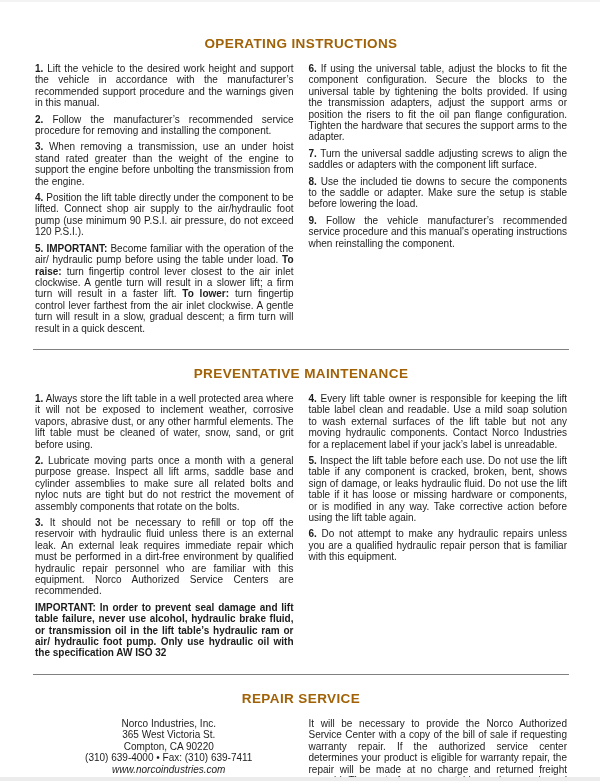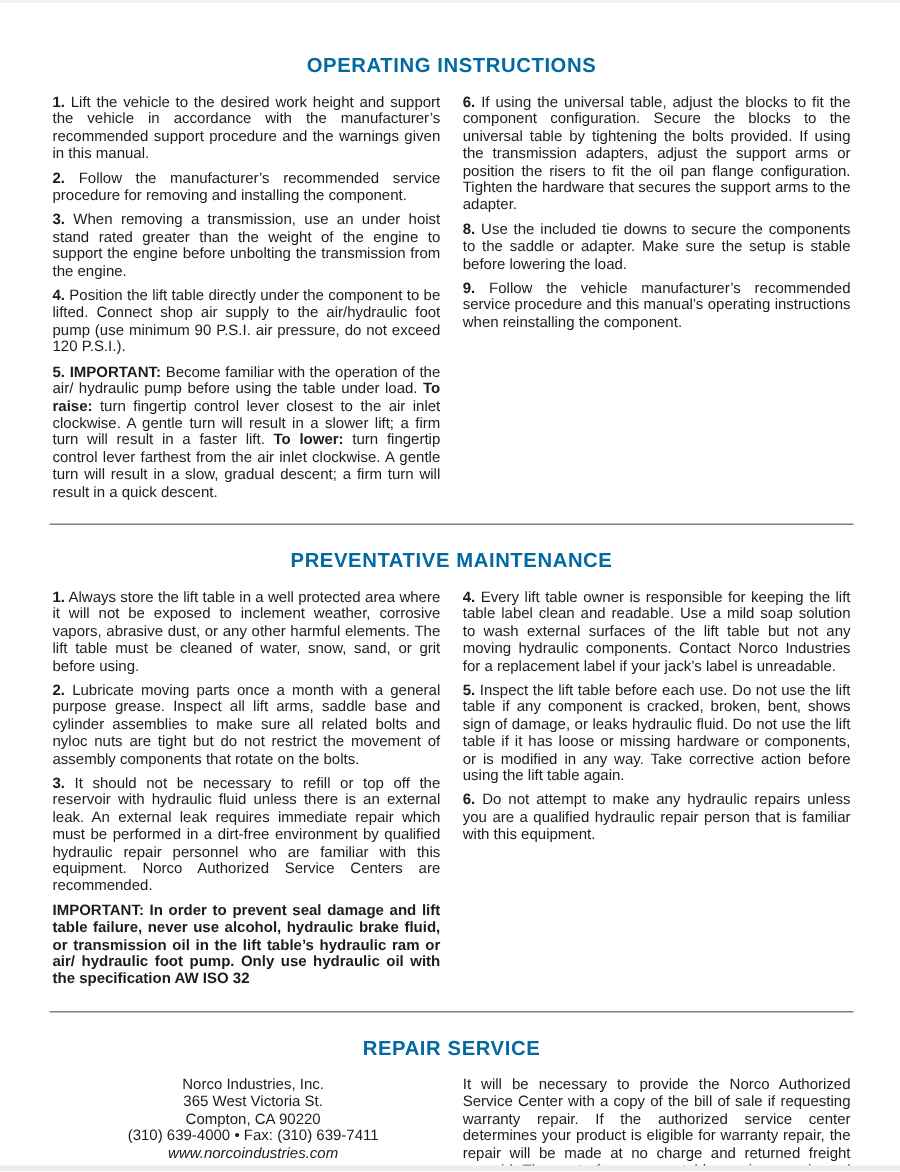--- a/index.html
+++ b/index.html
@@ -15,21 +15,21 @@
     color:#1c1c1c;
     overflow:hidden;
   }
   .section{display:block;}
   .sec-title{
     margin:0 0 12px 0;
     text-align:center;
     font-size:13.5px;
     font-weight:bold;
     letter-spacing:0.4px;
-    color:#0369a1;
+    color:#a16207;
   }
   .cols{display:flex;gap:15px;align-items:flex-start;}
   .col{flex:1;min-width:0;}
   .para{
     margin:0 0 5px 0;
     font-size:10px;
     line-height:11.4px;
     text-align:justify;
     color:#1c1c1c;
   }
@@ -65,20 +65,21 @@
     <div class="cols">
       <div class="col">
           <p class="para"><span class="b">1.</span><span> Lift the vehicle to the desired work height and support the vehicle in accordance with the manufacturer’s recommended support procedure and the warnings given in this manual.</span></p>
           <p class="para"><span class="b">2.</span><span> Follow the manufacturer’s recommended service procedure for removing and installing the component.</span></p>
           <p class="para"><span class="b">3.</span><span> When removing a transmission, use an under hoist stand rated greater than the weight of the engine to support the engine before unbolting the transmission from the engine.</span></p>
           <p class="para"><span class="b">4.</span><span> Position the lift table directly under the component to be lifted. Connect shop air supply to the air/hydraulic foot pump (use minimum 90 P.S.I. air pressure, do not exceed 120 P.S.I.).</span></p>
           <p class="para"><span class="b">5. IMPORTANT:</span><span> Become familiar with the operation of the air/ hydraulic pump before using the table under load. </span><span class="b">To raise:</span><span> turn fingertip control lever closest to the air inlet clockwise. A gentle turn will result in a slower lift; a firm turn will result in a faster lift. </span><span class="b">To lower:</span><span> turn fingertip control lever farthest from the air inlet clockwise. A gentle turn will result in a slow, gradual descent; a firm turn will result in a quick descent.</span></p>
         </div>
       <div class="col">
           <p class="para"><span class="b">6.</span><span> If using the universal table, adjust the blocks to fit the component configuration. Secure the blocks to the universal table by tightening the bolts provided. If using the transmission adapters, adjust the support arms or position the risers to fit the oil pan flange configuration. Tighten the hardware that secures the support arms to the adapter.</span></p>
+          <p class="para"><span class="b">7.</span><span> Turn the universal saddle adjusting screws to align the saddles or adapters with the component lift surface.</span></p>
           <p class="para"><span class="b">8.</span><span> Use the included tie downs to secure the components to the saddle or adapter. Make sure the setup is stable before lowering the load.</span></p>
           <p class="para"><span class="b">9.</span><span> Follow the vehicle manufacturer’s recommended service procedure and this manual’s operating instructions when reinstalling the component.</span></p>
         </div>
     </div>
   </section>
 
   <hr class="sec-divider">
 
   <section class="section" id="sec-maintenance">
     <h1 class="sec-title">PREVENTATIVE MAINTENANCE</h1>

